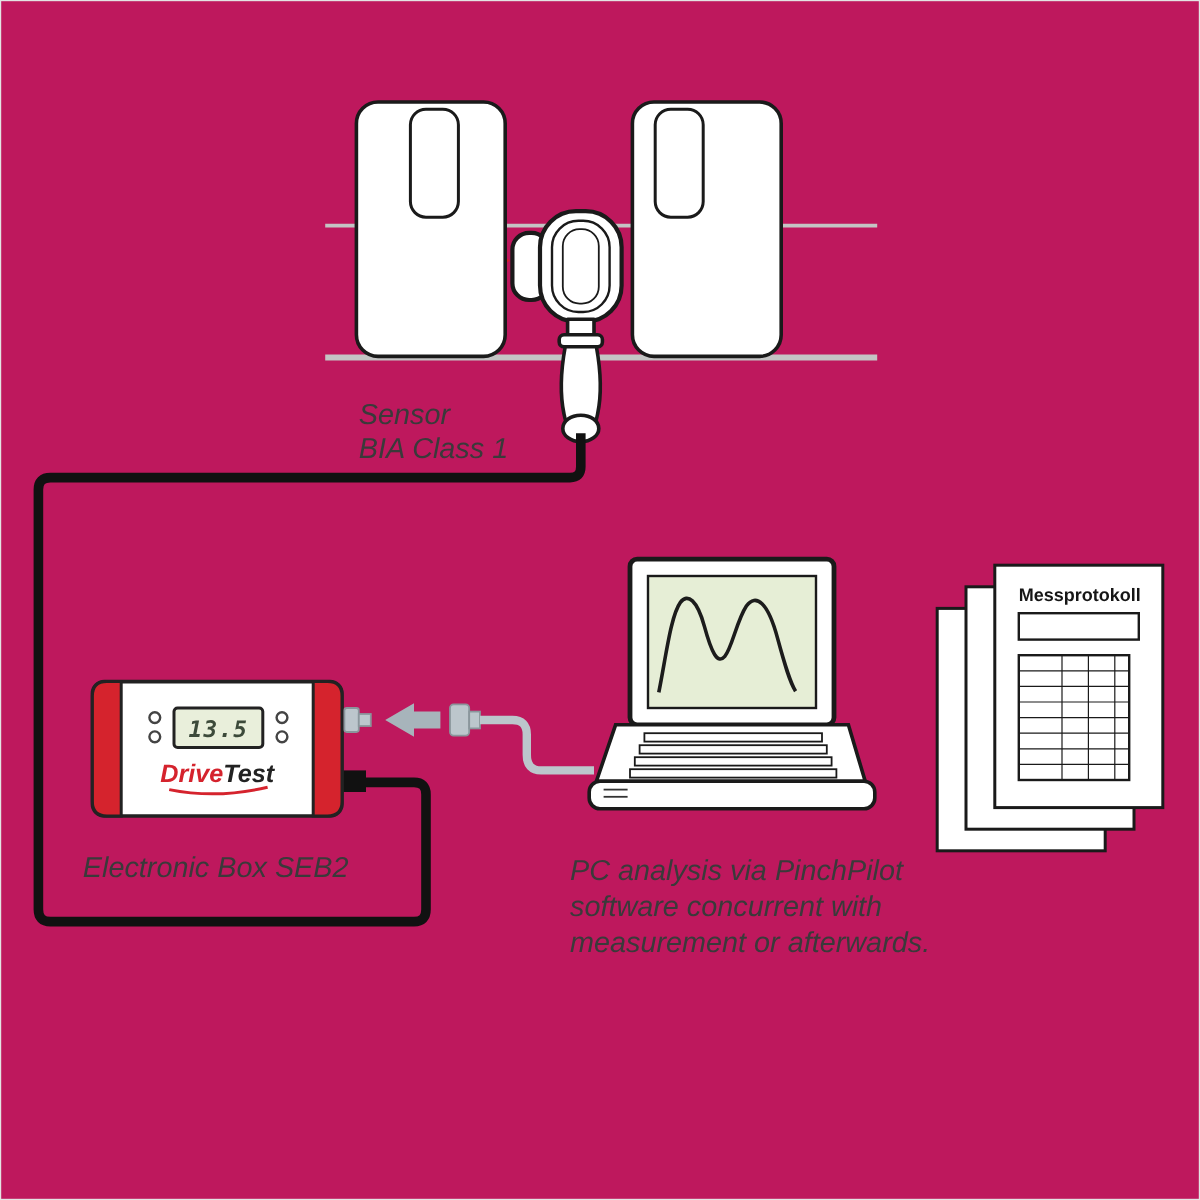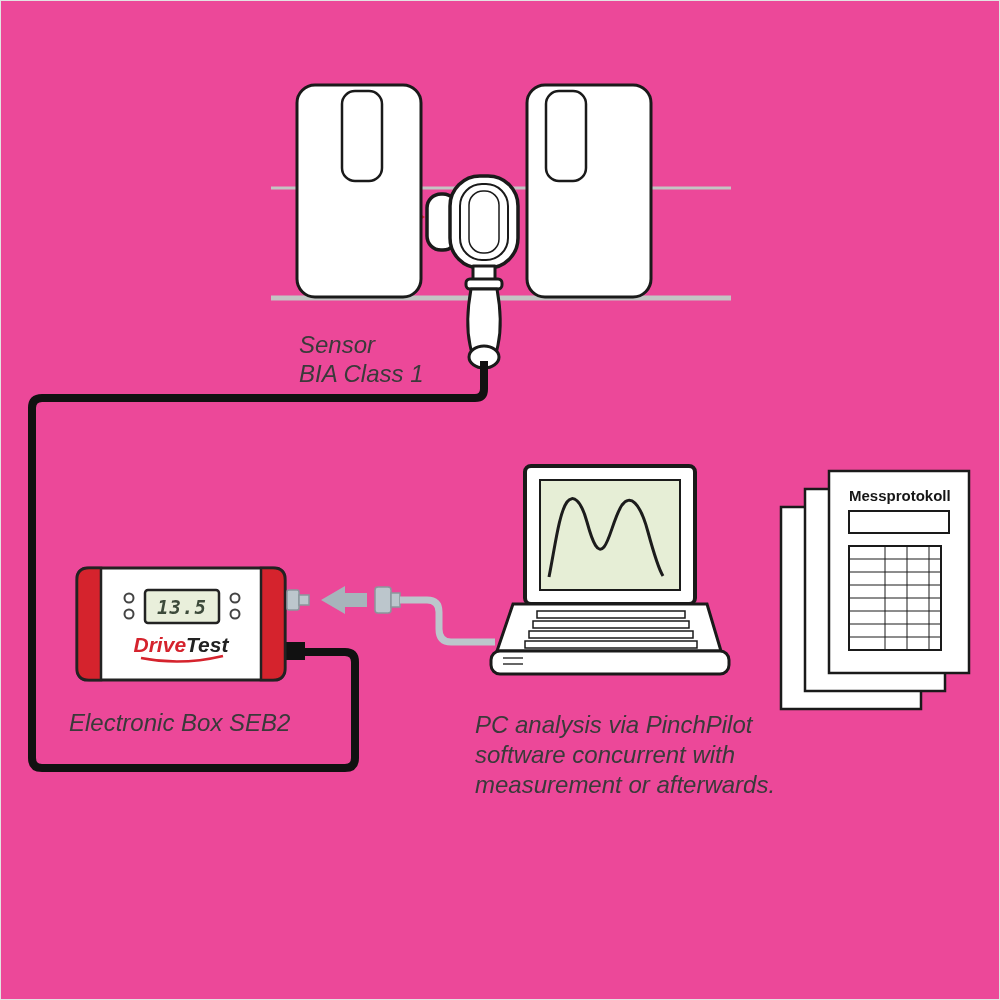--- a/index.html
+++ b/index.html
@@ -1,17 +1,17 @@
 <!DOCTYPE html>
 <html><head>
 <meta charset="utf-8">
 <style>
   html,body{margin:0;padding:0;background:#fff;}
   .stage{
-    width:1000px;height:1000px;position:relative;background:#ec4899;
+    width:1000px;height:1000px;position:relative;background:#be185d;
     border:1px solid #e3e3e3;box-sizing:border-box;
     font-family:"Liberation Sans",sans-serif;
   }
   svg{display:block;}
   text{font-family:"Liberation Sans",sans-serif;}
   .caption{font-style:italic;font-size:24px;fill:#3a3a3a;}
   .report-title{font-size:15px;font-weight:bold;fill:#161616;}
   .lcd-digits{font-family:"DejaVu Sans Mono",monospace;font-style:italic;font-size:19px;font-weight:bold;letter-spacing:1px;}
   .brand{font-size:21px;font-weight:bold;font-style:italic;}
 </style>

